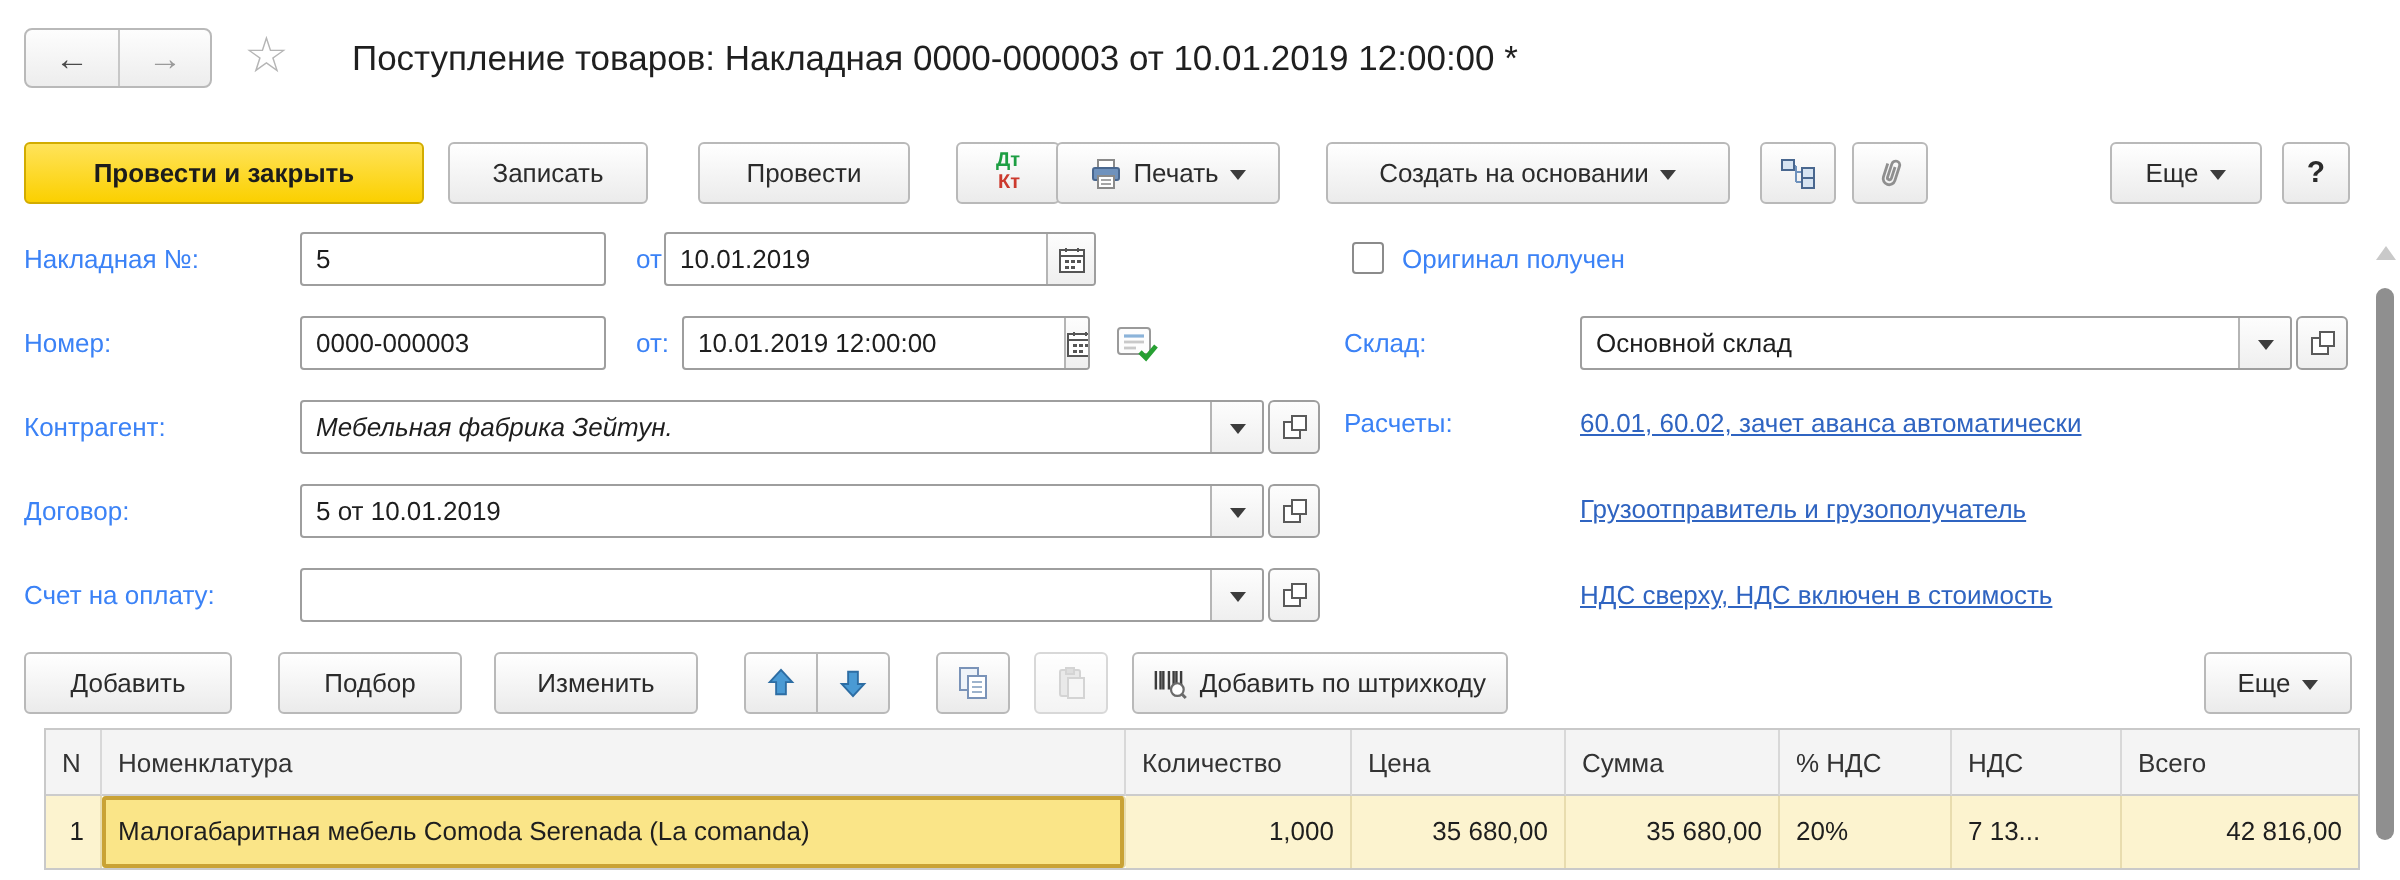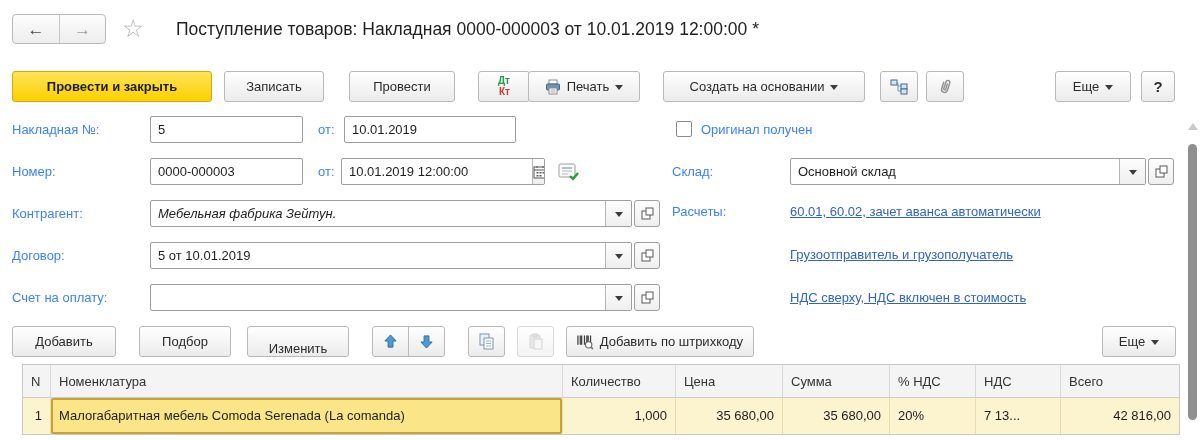--- a/index.html
+++ b/index.html
@@ -144,21 +144,21 @@
   </button>
   <button class="btn" style="left:1141px; top:71px; width:34px; font-weight:bold; font-size:15px;">
     <span>?</span>
   </button>
 
   <div class="lbl" style="left:12px; top:116px;">Накладная №:</div>
   <div class="field" style="left:150px; top:116px; width:153px;">
     <input value="5" style="">
   </div>
   <div class="lbl" style="left:318px; top:116px;">от:</div>
-  <div class="field" style="left:344px; top:116px; width:172px;">
+  <div class="field" style="left:332px; top:116px; width:216px;">
     <input value="10.01.2019" style="">
     <span class="tailbtn">
       <svg width="14" height="14" viewBox="0 0 14 14">
         <rect x="1" y="2" width="12" height="11" fill="#fff" stroke="#555"></rect>
         <line x1="1" y1="5" x2="13" y2="5" stroke="#555"></line>
         <line x1="4" y1="1" x2="4" y2="3" stroke="#555"></line>
         <line x1="10" y1="1" x2="10" y2="3" stroke="#555"></line>
         <path d="M3.5 7h2v1.5h-2z M6.5 7h2v1.5h-2z M9.5 7h2v1.5h-2z M3.5 10h2v1.5h-2z M6.5 10h2v1.5h-2z" fill="#555"></path>
       </svg>
     </span>
@@ -254,21 +254,21 @@
   <a class="link1c" style="left:790px; top:204px;">60.01, 60.02, зачет аванса автоматически</a>
   <a class="link1c" style="left:790px; top:247px;">Грузоотправитель и грузополучатель</a>
   <a class="link1c" style="left:790px; top:290px;">НДС сверху, НДС включен в стоимость</a>
 
   <button class="btn" style="left:12px; top:326px; width:104px;">
     <span>Добавить</span>
   </button>
   <button class="btn" style="left:139px; top:326px; width:92px;">
     <span>Подбор</span>
   </button>
-  <button class="btn" style="left:247px; top:326px; width:102px;align-items:flex-end;">
+  <button class="btn" style="left:247px; top:326px; width:102px;">
     <span>Изменить</span>
   </button>
 
   <button class="btn" style="left:372px; top:326px; width:37px; padding:0; border-radius:3px 0 0 3px;">
     <svg width="15" height="15" viewBox="0 0 16 16">
       <path d="M8 1 L14 7.5 H10.6 V14 H5.4 V7.5 H2 Z" fill="#4a9ad4" stroke="#2d6da3"></path>
     </svg>
   </button>
   <button class="btn" style="left:408px; top:326px; width:37px; padding:0; border-radius:0 3px 3px 0;">
     <svg width="15" height="15" viewBox="0 0 16 16">

